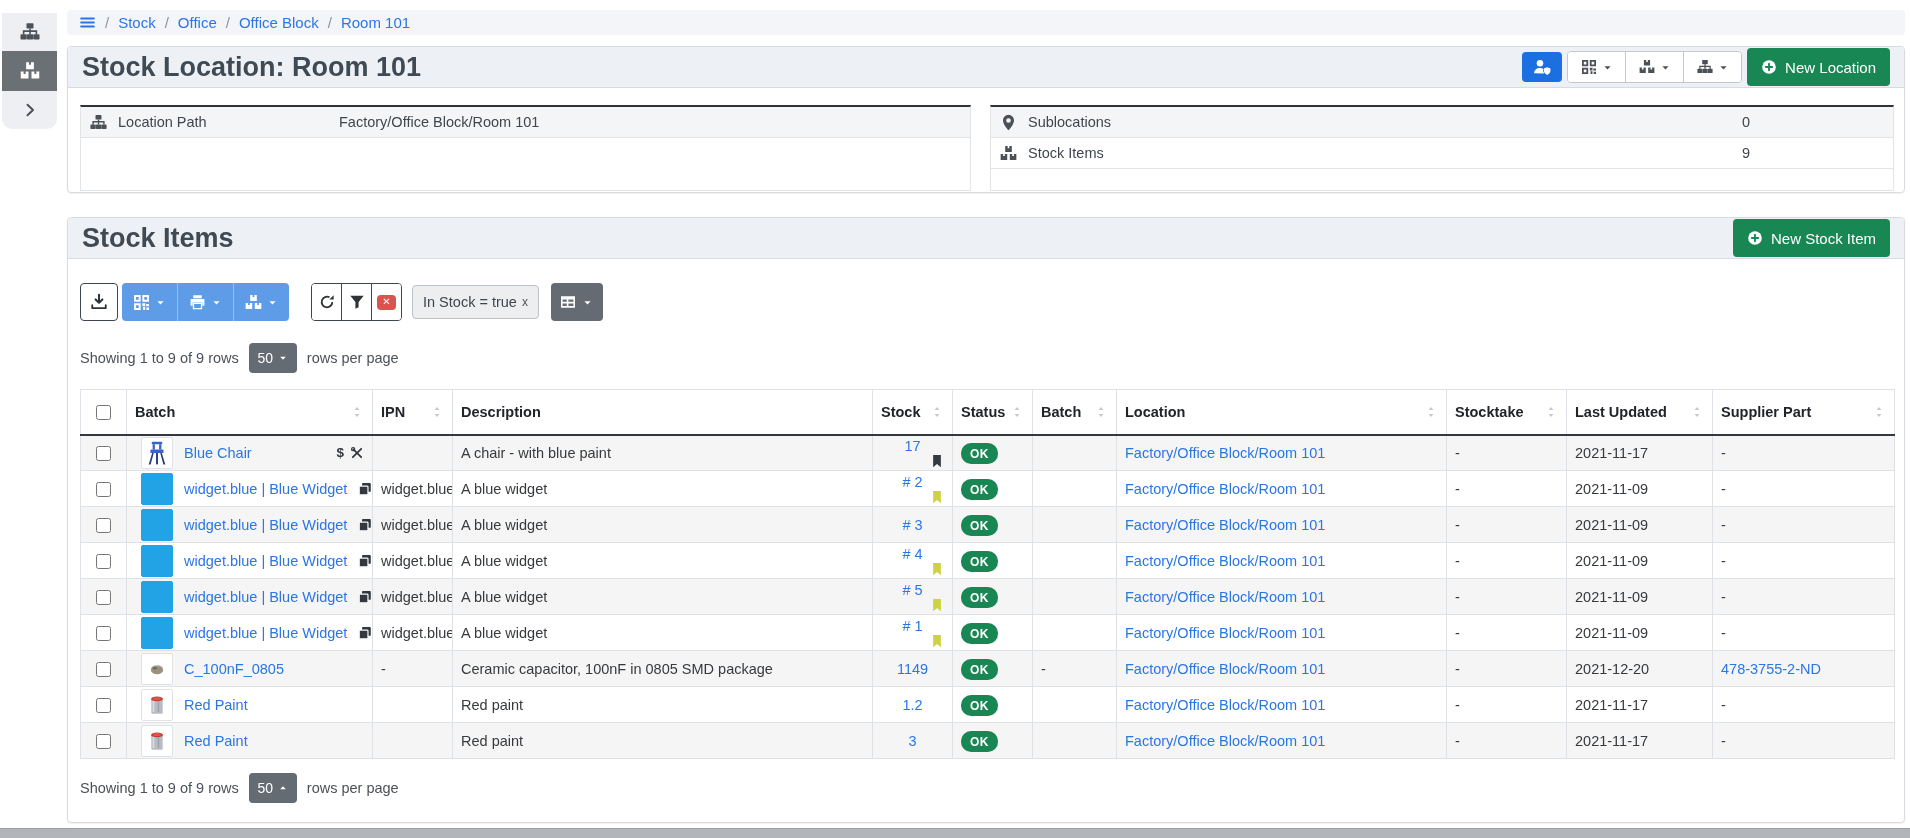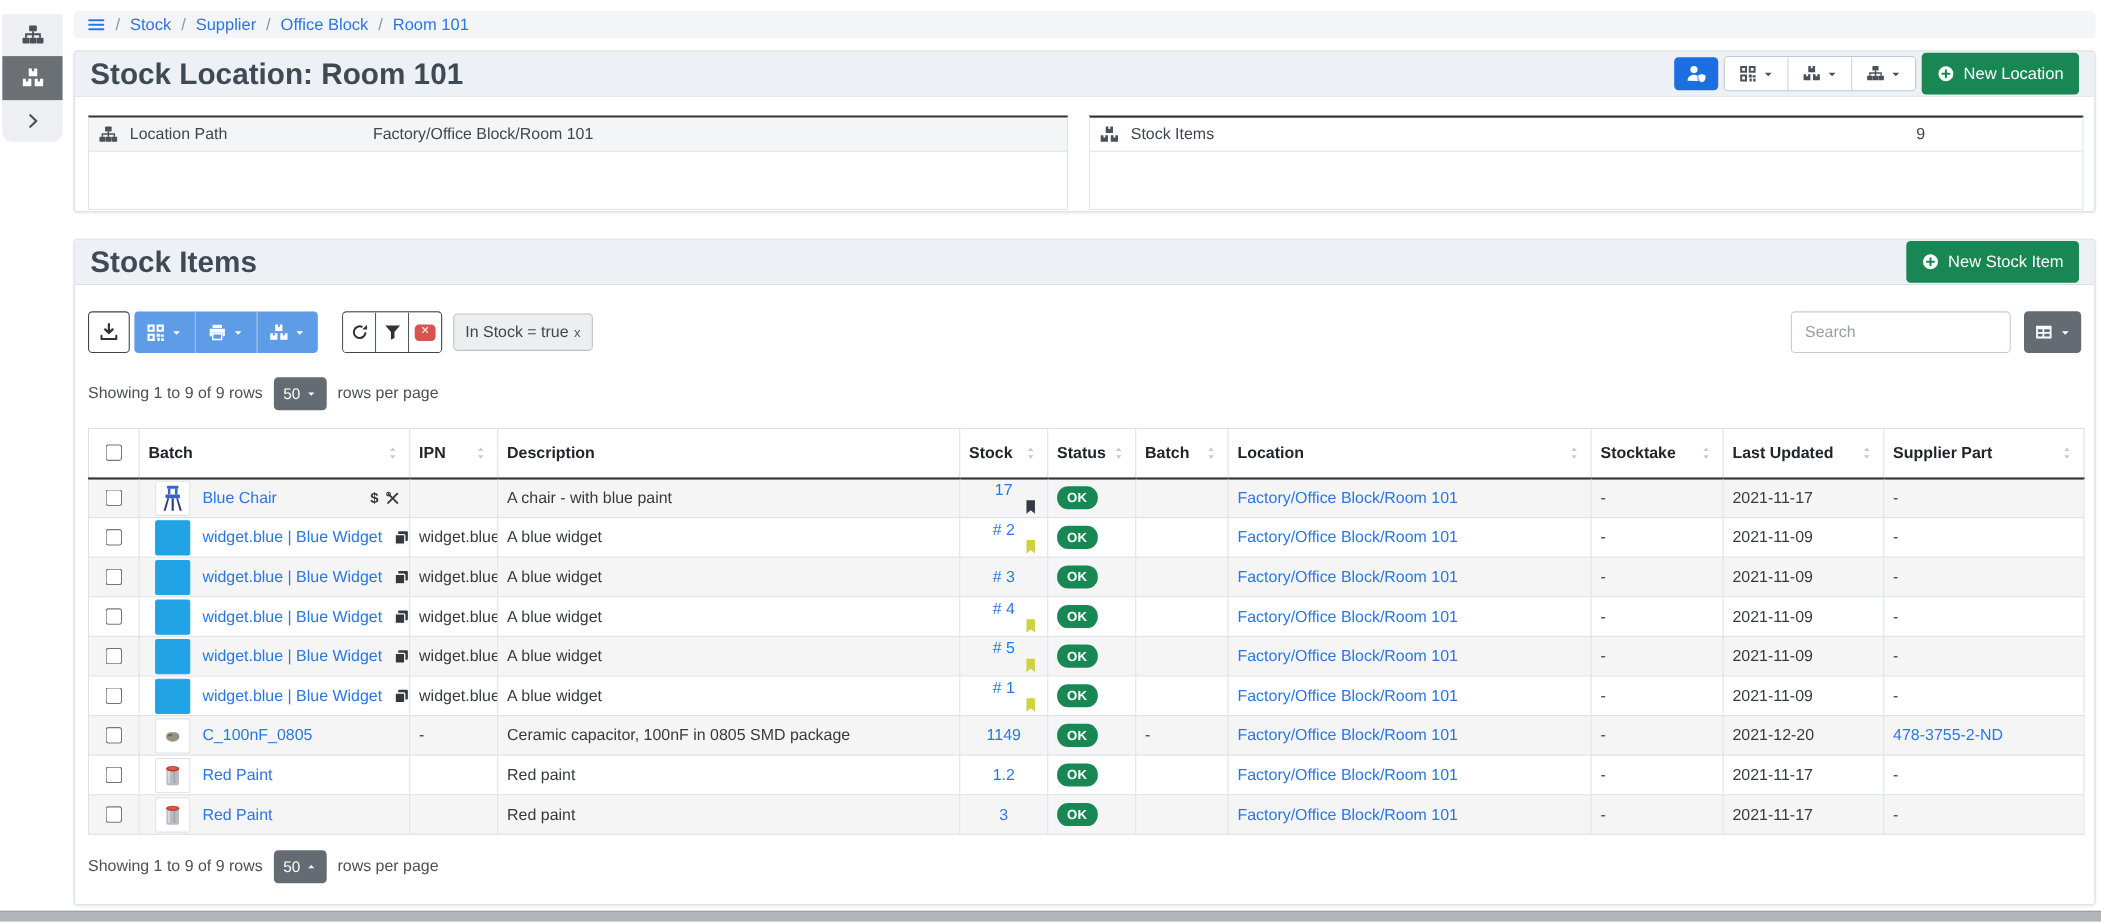--- a/index.html
+++ b/index.html
@@ -162,21 +162,21 @@
 
 <div class="breadcrumb-bar" id="breadcrumb">
     <span class="icon">
       <svg viewBox="0 0 16 16" fill="none" stroke="currentColor" stroke-width="1.8" stroke-linecap="round">
         <path d="M2 4.2h12M2 8h12M2 11.8h12"></path>
       </svg>
     </span>
     <span class="sep">/</span>
     <a class="crumb" href="#">Stock</a>
     <span class="sep">/</span>
-    <a class="crumb" href="#">Supplier</a>
+    <a class="crumb" href="#">Office</a>
     <span class="sep">/</span>
     <a class="crumb" href="#">Office Block</a>
     <span class="sep">/</span>
     <a class="crumb" href="#">Room 101</a>
   </div>
 
 <section class="card card-top">
   <div class="card-header">
     <span class="page-title">Stock Location: Room 101</span>
     <div class="header-actions">
@@ -252,20 +252,29 @@
             <rect x="0.4" y="9.8" width="5" height="4.2" rx="0.6"></rect>
             <rect x="5.5" y="9.8" width="5" height="4.2" rx="0.6"></rect>
             <rect x="10.6" y="9.8" width="5" height="4.2" rx="0.6"></rect>
           </svg>
         </span>
       <span class="lbl">Location Path</span>
       <span class="val">Factory/Office Block/Room 101</span>
     </div>
   </div>
   <div class="panel panel-right" id="summary-panel">
+      <div class="info-row gray">
+        <span class="icon">
+          <svg viewBox="0 0 16 16" fill="currentColor">
+            <path fill-rule="evenodd" d="M8 0.8a5.2 5.2 0 0 0-5.2 5.3C2.8 9.9 8 15.4 8 15.4s5.2-5.5 5.2-9.3A5.2 5.2 0 0 0 8 .8z M8 8.3a2.2 2.2 0 1 1 0-4.4 2.2 2.2 0 0 1 0 4.4z"></path>
+          </svg>
+        </span>
+        <span class="lbl">Sublocations</span>
+        <span class="val">0</span>
+      </div>
       <div class="info-row white">
         <span class="icon">
           <svg viewBox="0 0 16 16" fill="currentColor">
             <path fill-rule="evenodd" d="M4.9 1h6.2v5.6H4.9z M7.2 1h1.6v2H7.2z M0.6 8.4h6.2V14H0.6z M2.9 8.4h1.6v2H2.9z M9.2 8.4h6.2V14H9.2z M11.5 8.4h1.6v2h-1.6z"></path>
           </svg>
         </span>
         <span class="lbl">Stock Items</span>
         <span class="val">9</span>
       </div>
     </div>
@@ -354,21 +363,20 @@
           </span>
         </div>
         <div class="btn-util">
           <span class="red-x">✕</span>
         </div>
       </div>
     <div class="chip">
       <span>In Stock = true</span>
       <span class="x">x</span>
     </div>
-    <input class="search" type="text" placeholder="Search" style="">
     <div class="btn-view">
       <span class="icon">
           <svg viewBox="0 0 16 16" fill="currentColor">
             <path fill-rule="evenodd" d="M1 2.2h14v11.6H1z M2.6 5.4h4.2v2.4H2.6z M8.4 5.4h5v2.4h-5z M2.6 9.4h4.2v2.6H2.6z M8.4 9.4h5v2.6h-5z"></path>
           </svg>
         </span>
       <span class="icon caret">
           <svg viewBox="0 0 16 16" fill="currentColor">
             <path d="M3.5 6 8 10.8 12.5 6z"></path>
           </svg>

